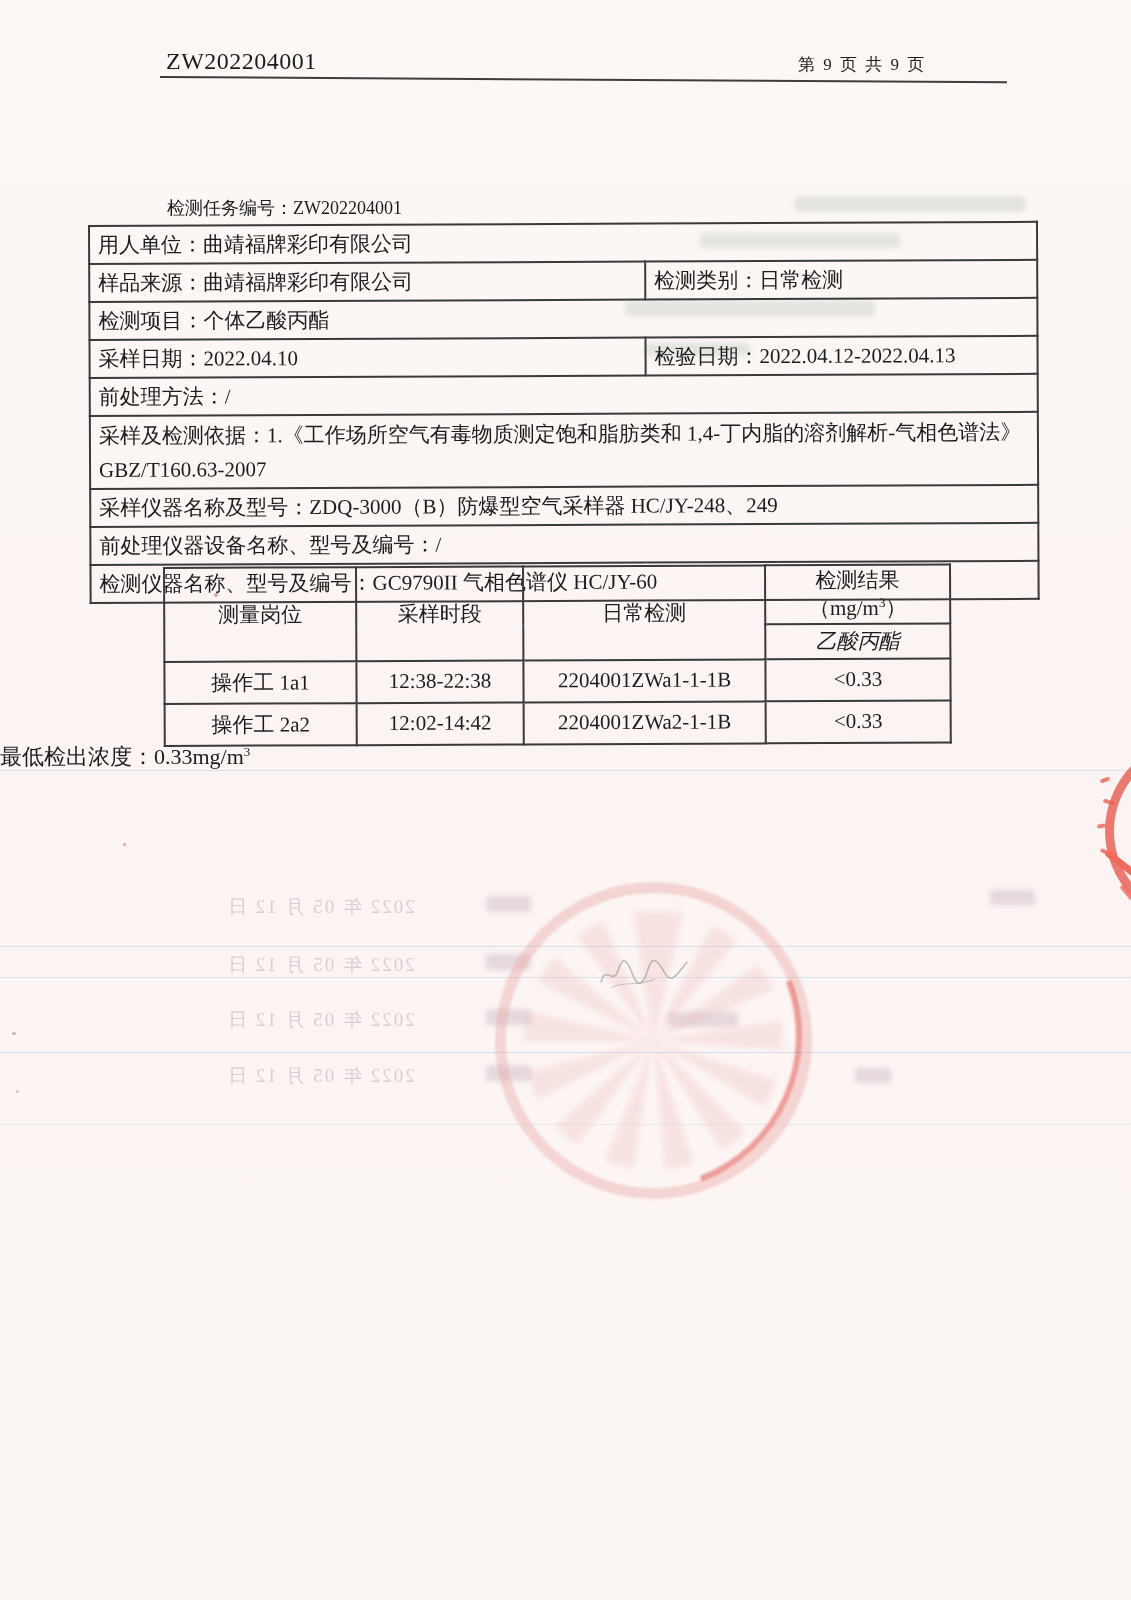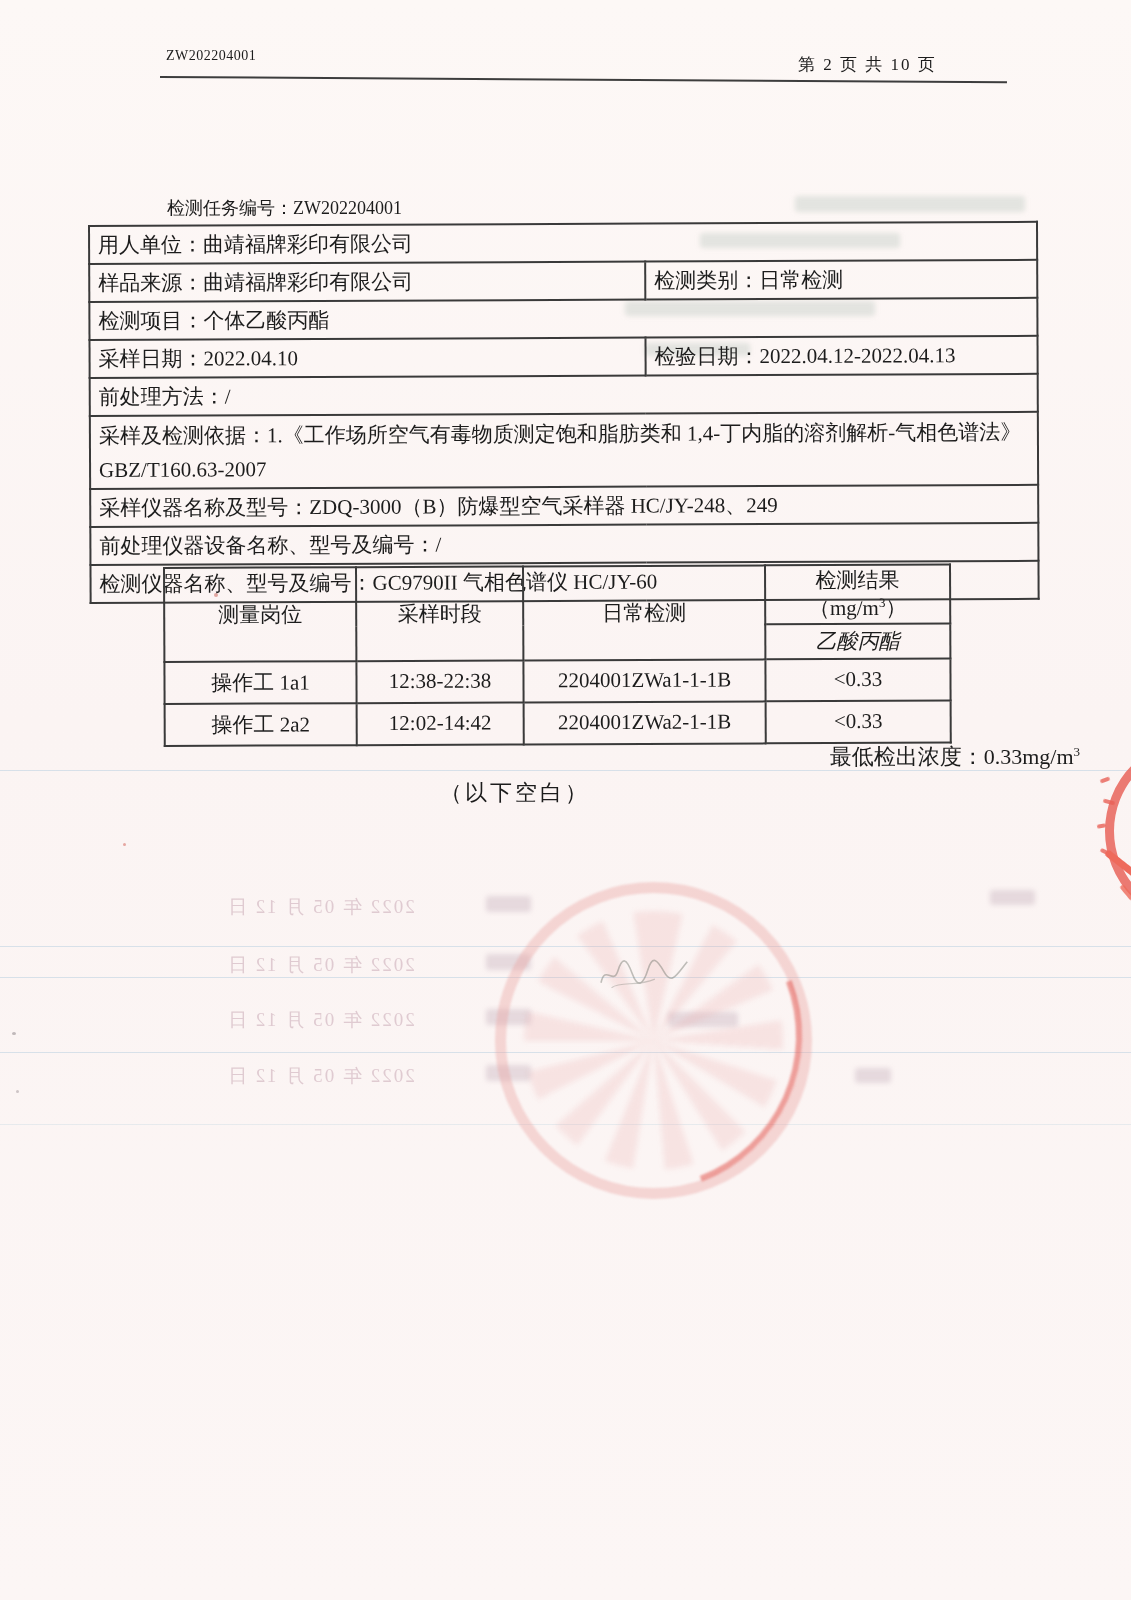--- a/index.html
+++ b/index.html
@@ -6,21 +6,21 @@
   .page{
     position:relative;
     width:1131px;height:1600px;
     margin:0 auto;
     background:linear-gradient(180deg,#fdf8f6 0%,#fbf4f3 45%,#fcf6f5 100%);
     overflow:hidden;
     font-family:"Liberation Serif","DejaVu Serif",serif;
     color:#1c1c1c;
   }
   
-  .doc-code{position:absolute;left:166px;top:48px;font-size:14px;letter-spacing:.5px;}
+  .doc-code{position:absolute;left:166px;top:48px;font-size:24px;letter-spacing:.5px;}
   .page-indicator{position:absolute;left:798px;top:53px;font-size:17px;letter-spacing:2px;}
   .header-rule{position:absolute;left:160px;top:76px;width:847px;height:2px;background:#3d3d3d;transform:rotate(.35deg);transform-origin:left top;}
   .report-title{position:absolute;left:0;top:120px;width:1100px;text-align:center;font-size:39px;font-weight:700;letter-spacing:4px;}
   .task-number{position:absolute;left:167px;top:196px;font-size:18px;}
   
   .info-table{position:absolute;left:88px;top:225px;width:950px;border-collapse:collapse;transform:rotate(-.25deg);transform-origin:left top;}
   .info-table td{border:2px solid #3a3a3a;font-size:21px;padding:1px 8px;vertical-align:middle;line-height:1.62;}
   .info-table td.h34{height:31px;}
   .info-table td.h26{height:23px;}
   .info-table td.h72{height:69px;}
@@ -31,21 +31,21 @@
   .results-table td{border:2px solid #3a3a3a;font-size:21px;text-align:center;vertical-align:middle;padding:0 6px;}
   .col-pos{width:178px;margin-left:12px;}
   .col-time{width:153px;}
   .col-sample{width:228px;}
   .col-result{width:171px;}
   .rt-head-top{height:56px;line-height:1.35;border-radius:14px;}
   .rt-head-sub{height:33px;font-style:italic;}
   .rt-data{height:40px;}
   sup{font-size:13px;}
   
-  .detection-limit-note{position:absolute;left:0;top:742px;width:1080px;text-align:right;font-size:22px;}
+  .detection-limit-note{position:absolute;left:0;top:742px;width:1080px;text-align:left;font-size:22px;}
   .blank-note{position:absolute;left:0;top:778px;width:1030px;text-align:center;font-size:22px;letter-spacing:3px;}
   
   .ghost-line{position:absolute;left:0;width:1131px;height:1px;background:rgba(140,185,210,.32);}
   .ghost-line.faint{background:rgba(150,190,210,.2);}
   .ghost-date{position:absolute;transform:scaleX(-1);color:rgba(200,168,180,.55);font-size:19px;letter-spacing:2px;filter:blur(.6px);white-space:nowrap;}
   .ghost-blob{position:absolute;background:rgba(200,178,190,.42);filter:blur(2.5px);border-radius:3px;}
   .ghost-blob.greenish{background:rgba(168,184,174,.3);}
   
   .company-stamp-ghost{position:absolute;left:495px;top:882px;width:295px;height:295px;border-radius:50%;
     border:11px solid rgba(233,160,157,.38);filter:blur(1.2px);}
@@ -105,21 +105,21 @@
   <div class="edge-stamp-tick" style="left:1097px;top:824px;width:9px;height:4px;transform:rotate(-10deg)"></div>
   <div class="edge-stamp-tick" style="left:1100px;top:850px;width:11px;height:4px;transform:rotate(25deg)"></div>
   <div class="edge-streak"></div>
   <div class="edge-streak2"></div>
   <div class="speck" style="left:123px;top:843px;width:3px;height:3px;background:rgba(210,90,80,.5)"></div>
   <div class="speck" style="left:12px;top:1032px;width:4px;height:3px;background:rgba(120,110,115,.45)"></div>
   <div class="speck" style="left:16px;top:1090px;width:3px;height:3px;background:rgba(120,110,115,.35)"></div>
   <div class="speck" style="left:214px;top:593px;width:4px;height:4px;background:rgba(195,70,60,.45)"></div>
 
   <div class="doc-code">ZW202204001</div>
-  <div class="page-indicator">第 2 页 共 10 页</div>
+  <div class="page-indicator">第 9 页 共 9 页</div>
   <div class="header-rule"></div>
   <div class="task-number">检测任务编号：ZW202204001</div>
 
   <table class="info-table">
     <tbody>
         <tr>
           <td colspan="2" class="h34">用人单位：曲靖福牌彩印有限公司</td>
         </tr>
     <tr>
       <td class="h34 c-left">样品来源：曲靖福牌彩印有限公司</td>
@@ -175,15 +175,14 @@
       <td class="rt-data">12:02-14:42</td>
       <td class="rt-data">2204001ZWa2-1-1B</td>
       <td class="rt-data">&lt;0.33</td>
     </tr>
   </tbody>
     </table>
 
   <div class="detection-limit-note">
     <span>最低检出浓度：0.33mg/m</span><sup>3</sup>
   </div>
-  <div class="blank-note">（以下空白）</div>
 
 </div>
 
 </body></html>

